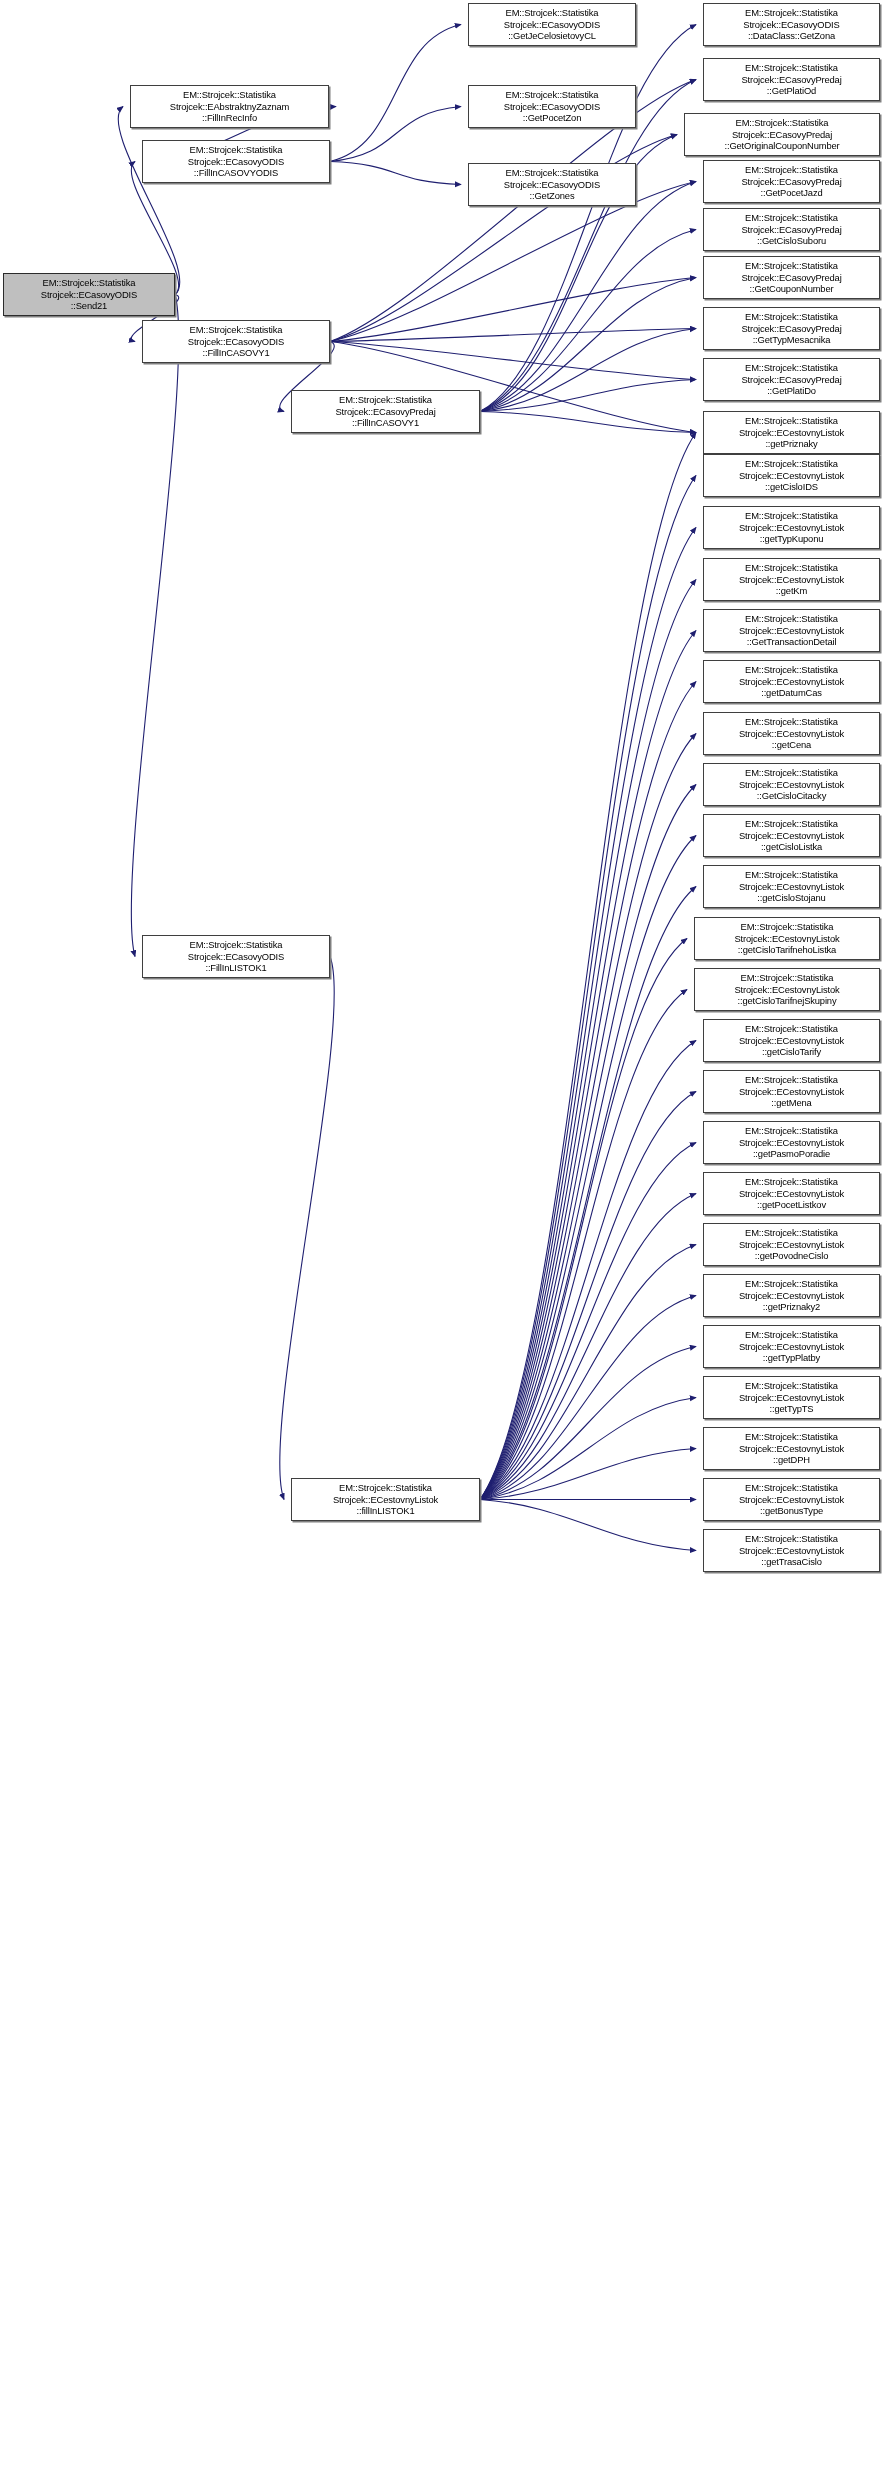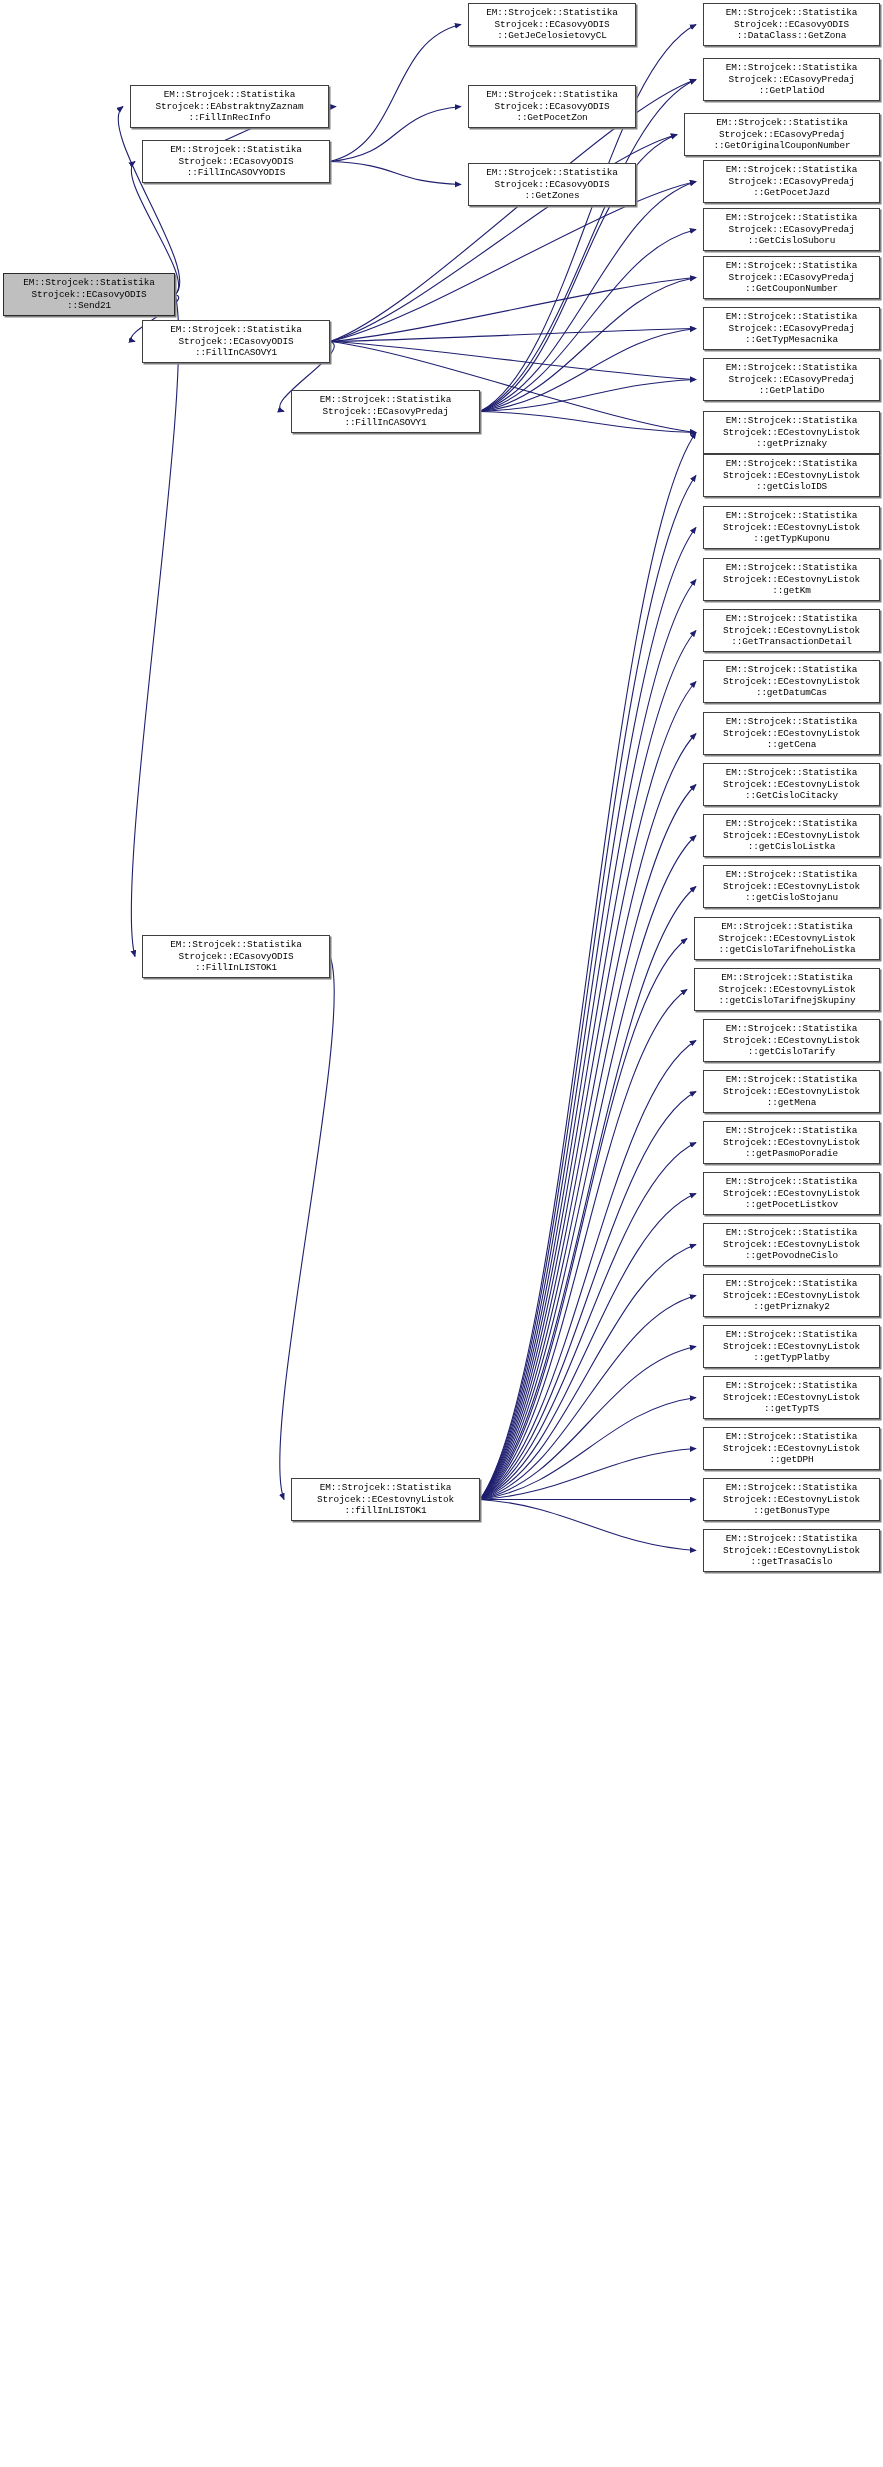--- a/index.html
+++ b/index.html
@@ -22,21 +22,20 @@
     font-size:9.4px;
     line-height:11.6px;
     text-align:center;
     display:flex;
     align-items:center;
     justify-content:center;
     padding:1px 2px;
     white-space:pre-line;
     box-shadow:1.5px 1.5px 0 0 #808080;
     letter-spacing:-0.15px;
-    font-family:Liberation Mono, monospace;
   }
   .node.root{
     background:#bfbfbf;
     border:1px solid #2b2b2b;
   }
   .node span{display:block;width:100%;}
 </style>
 </head>
 <body>
 

